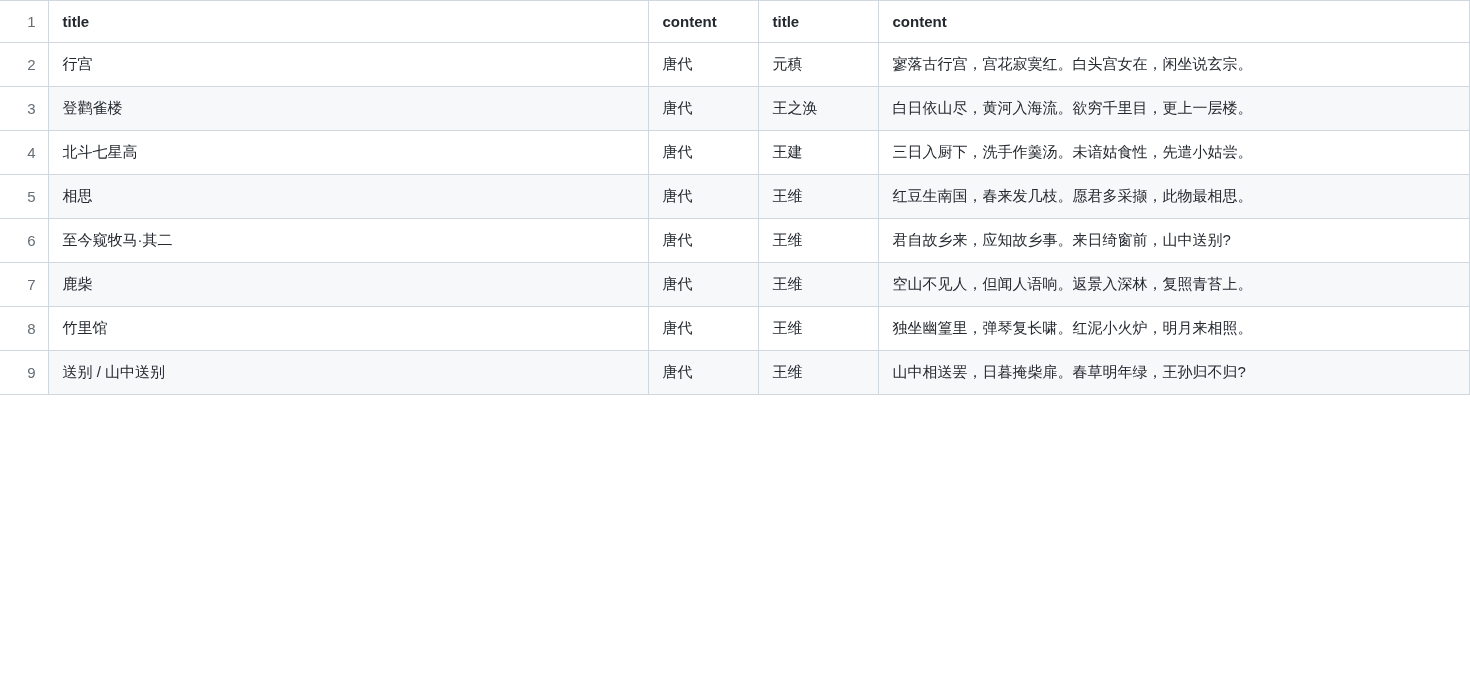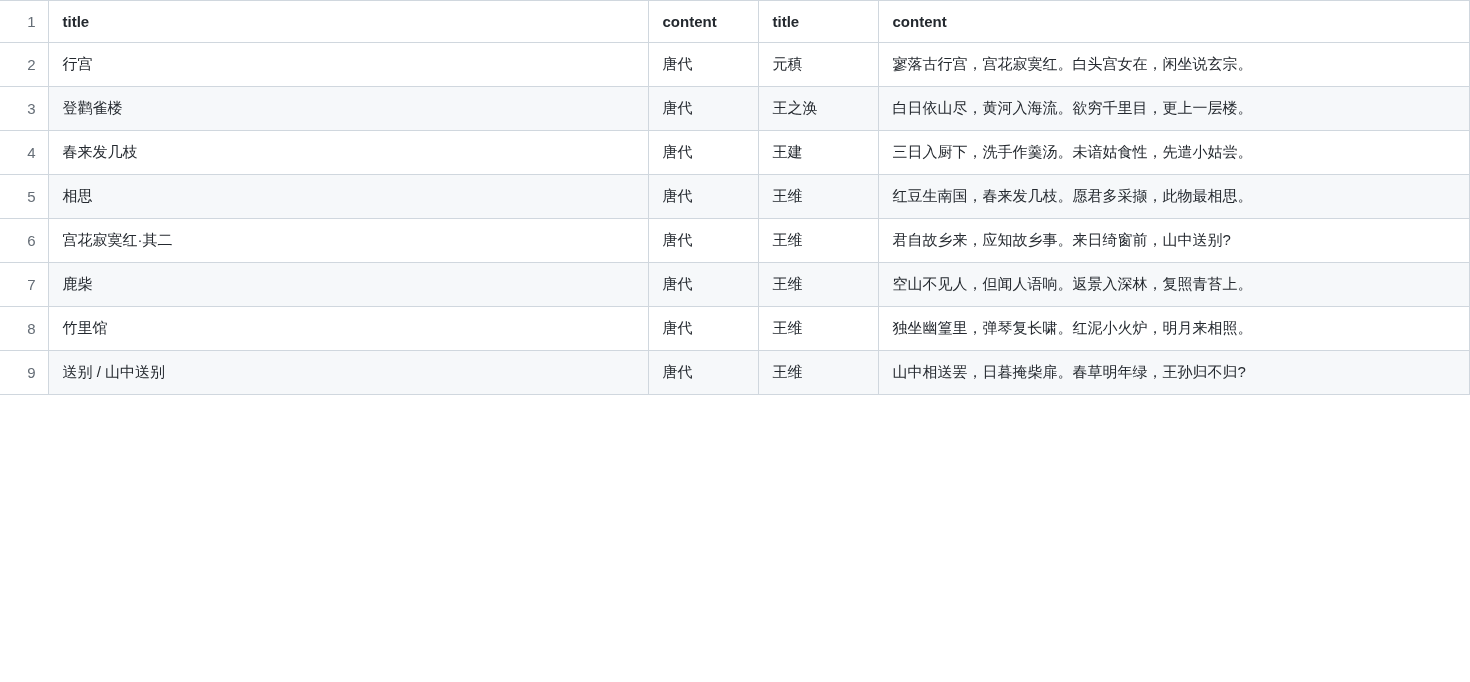--- a/index.html
+++ b/index.html
@@ -106,35 +106,35 @@
     </tr>
     <tr class="odd">
       <td class="col-num">3</td>
       <td class="data-cell">登鹳雀楼</td>
       <td class="data-cell">唐代</td>
       <td class="data-cell">王之涣</td>
       <td class="data-cell">白日依山尽，黄河入海流。欲穷千里目，更上一层楼。</td>
     </tr>
     <tr class="even">
       <td class="col-num">4</td>
-      <td class="data-cell">春来发几枝</td>
+      <td class="data-cell">北斗七星高</td>
       <td class="data-cell">唐代</td>
       <td class="data-cell">王建</td>
       <td class="data-cell">三日入厨下，洗手作羹汤。未谙姑食性，先遣小姑尝。</td>
     </tr>
     <tr class="odd">
       <td class="col-num">5</td>
       <td class="data-cell">相思</td>
       <td class="data-cell">唐代</td>
       <td class="data-cell">王维</td>
       <td class="data-cell">红豆生南国，春来发几枝。愿君多采撷，此物最相思。</td>
     </tr>
     <tr class="even">
       <td class="col-num">6</td>
-      <td class="data-cell">宫花寂寞红·其二</td>
+      <td class="data-cell">至今窥牧马·其二</td>
       <td class="data-cell">唐代</td>
       <td class="data-cell">王维</td>
       <td class="data-cell">君自故乡来，应知故乡事。来日绮窗前，山中送别?</td>
     </tr>
     <tr class="odd">
       <td class="col-num">7</td>
       <td class="data-cell">鹿柴</td>
       <td class="data-cell">唐代</td>
       <td class="data-cell">王维</td>
       <td class="data-cell">空山不见人，但闻人语响。返景入深林，复照青苔上。</td>

